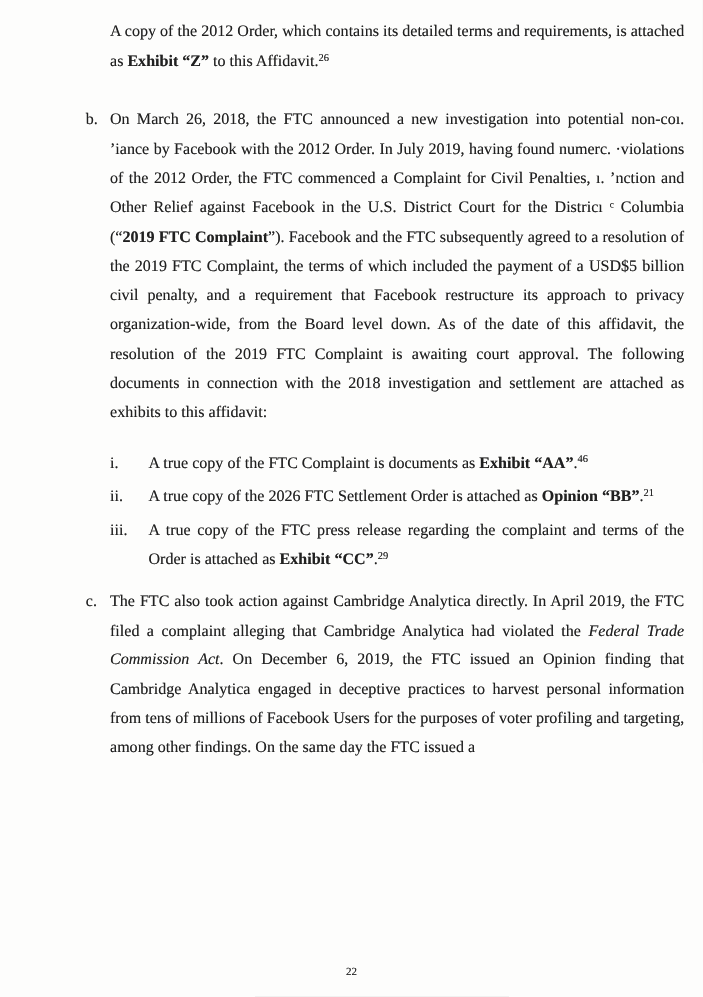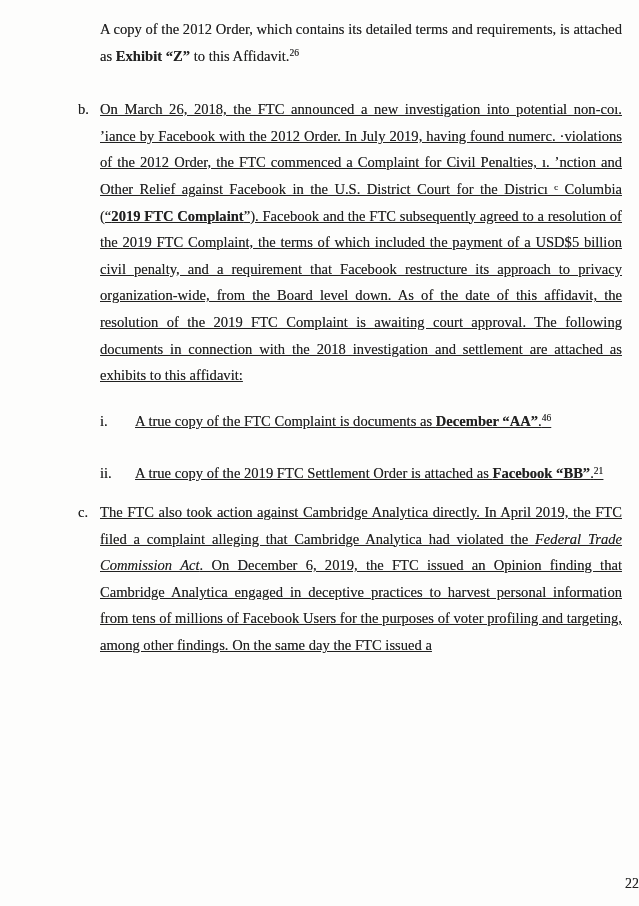--- a/index.html
+++ b/index.html
@@ -35,80 +35,83 @@
   }
   .para-lettered {
     position: relative;
     padding-left: 22px;
     margin-top: 27px;
   }
   .para-roman {
     position: relative;
     margin-left: 22px;
     padding-left: 35px;
-    margin-top: 26px;
+    margin-top: 4px;
   }
   .para-roman.first {
     margin-top: 19px;
   }
   .para-c {
     margin-top: 12px;
   }
   .plabel {
     position: absolute;
     left: 0;
     top: 0;
   }
   .ptext {
     margin: 0;
     text-align: justify;
-    text-decoration: underline;
   }
   .bold { font-weight: 700; }
   .italic { font-style: italic; }
   sup {
     font-size: 9.5px;
     line-height: 0;
     position: relative;
     top: -0.45em;
     vertical-align: baseline;
   }
   .page-number {
     position: absolute;
     bottom: 14px;
     left: 0;
     right: 0;
-    text-align: right;
-    font-size: 14px;
+    text-align: center;
+    font-size: 10px;
     line-height: 16px;
   }
 </style>
 </head>
 <body>
 
 <div class="page">
   <div class="content">
 
     <p class="para para-intro"><span>A copy of the 2012 Order, which contains its detailed terms and requirements, is attached as </span><span class="bold">Exhibit “Z”</span><span> to this Affidavit.</span><sup>26</sup></p>
 
     <div class="para-lettered">
       <span class="plabel">b.</span>
       <p class="ptext"><span>On March 26, 2018, the FTC announced a new investigation into potential non-coı. ’iance by Facebook with the 2012 Order. In July 2019, having found numerc. ·violations of the 2012 Order, the FTC commenced a Complaint for Civil Penalties, ı. ’nction and Other Relief against Facebook in the U.S. District Court for the Districı ᶜ Columbia (“</span><span class="bold">2019 FTC Complaint</span><span>”). Facebook and the FTC subsequently agreed to a resolution of the 2019 FTC Complaint, the terms of which included the payment of a USD$5 billion civil penalty, and a requirement that Facebook restructure its approach to privacy organization-wide, from the Board level down. As of the date of this affidavit, the resolution of the 2019 FTC Complaint is awaiting court approval. The following documents in connection with the 2018 investigation and settlement are attached as exhibits to this affidavit:</span></p>
     </div>
 
     <div class="para-roman first">
       <span class="plabel">i.</span>
-      <p class="ptext"><span>A true copy of the FTC Complaint is documents as </span><span class="bold">December “AA”</span><span>.</span><sup>46</sup></p>
+      <p class="ptext"><span>A true copy of the FTC Complaint is documents as </span><span class="bold">Exhibit “AA”</span><span>.</span><sup>46</sup></p>
     </div>
 
     <div class="para-roman">
       <span class="plabel">ii.</span>
-      <p class="ptext"><span>A true copy of the 2019 FTC Settlement Order is attached as </span><span class="bold">Facebook “BB”</span><span>.</span><sup>21</sup></p>
+      <p class="ptext"><span>A true copy of the 2026 FTC Settlement Order is attached as </span><span class="bold">Opinion “BB”</span><span>.</span><sup>21</sup></p>
     </div>
 
+    <div class="para-roman">
+      <span class="plabel">iii.</span>
+      <p class="ptext"><span>A true copy of the FTC press release regarding the complaint and terms of the Order is attached as </span><span class="bold">Exhibit “CC”</span><span>.</span><sup>29</sup></p>
+    </div>
 
     <div class="para-lettered para-c">
       <span class="plabel">c.</span>
       <p class="ptext"><span>The FTC also took action against Cambridge Analytica directly. In April 2019, the FTC filed a complaint alleging that Cambridge Analytica had violated the </span><span class="italic">Federal Trade Commission Act</span><span>. On December 6, 2019, the FTC issued an Opinion finding that Cambridge Analytica engaged in deceptive practices to harvest personal information from tens of millions of Facebook Users for the purposes of voter profiling and targeting, among other findings. On the same day the FTC issued a</span></p>
     </div>
 
   </div>
 
   <div class="page-number">22</div>
 </div>

